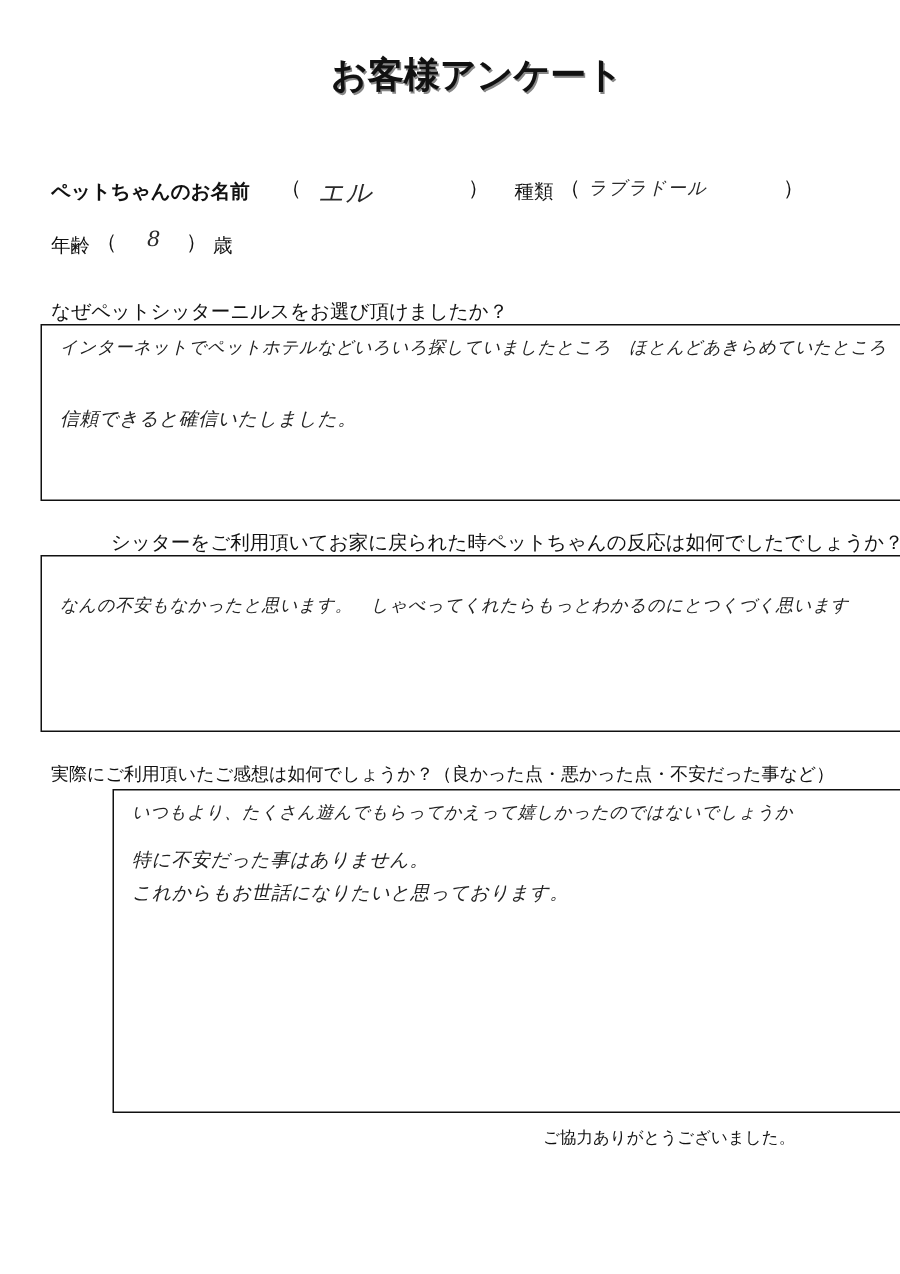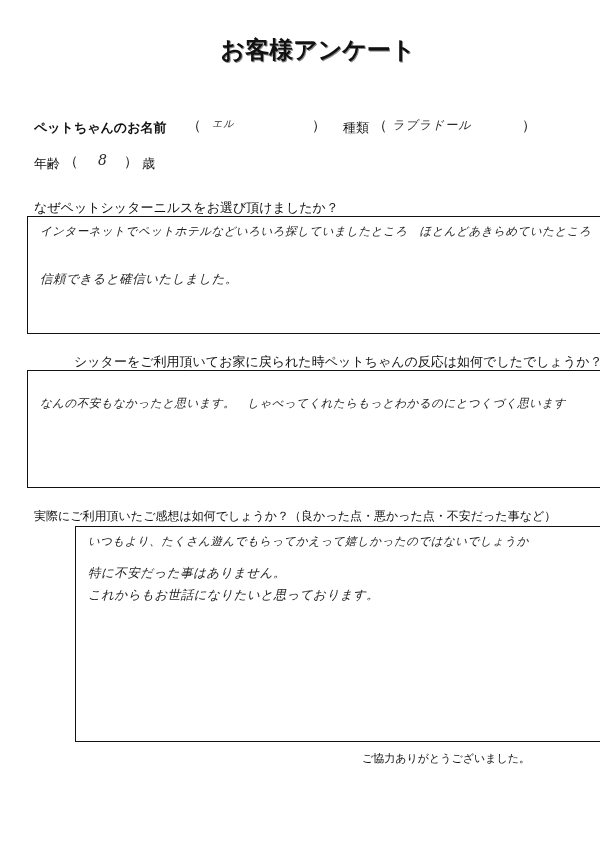--- a/index.html
+++ b/index.html
@@ -56,21 +56,21 @@
 </style>
 </head>
 <body>
 
 <div class="title">お客様アンケート</div>
 
 <div class="field-row" style="top:119px;">
   <span class="label">ペットちゃんのお名前</span>
 </div>
 <span class="abs" style="left:187px;top:117px;font-size:14px;">（</span>
-<span class="abs hand" style="left:212px;top:117px;font-size:10px;">エル</span>
+<span class="abs hand" style="left:212px;top:117px;font-size:17px;">エル</span>
 <span class="abs" style="left:312px;top:117px;font-size:14px;">）</span>
 
 <span class="abs" style="left:343px;top:119px;font-size:13px;">種類</span>
 <span class="abs" style="left:373px;top:117px;font-size:14px;">（</span>
 <span class="abs hand" style="left:392px;top:117px;font-size:12px;">ラブラドール</span>
 <span class="abs" style="left:522px;top:117px;font-size:14px;">）</span>
 
 <span class="abs" style="left:34px;top:155px;font-size:13px;">年齢</span>
 <span class="abs" style="left:64px;top:153px;font-size:14px;">（</span>
 <span class="abs hand" style="left:98px;top:152px;font-size:14px;">8</span>

